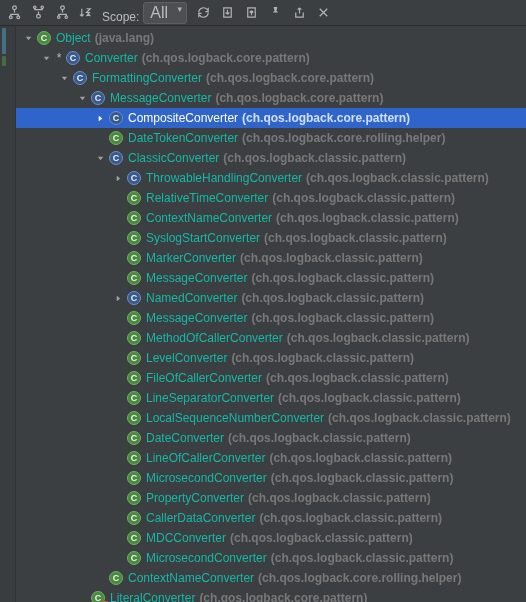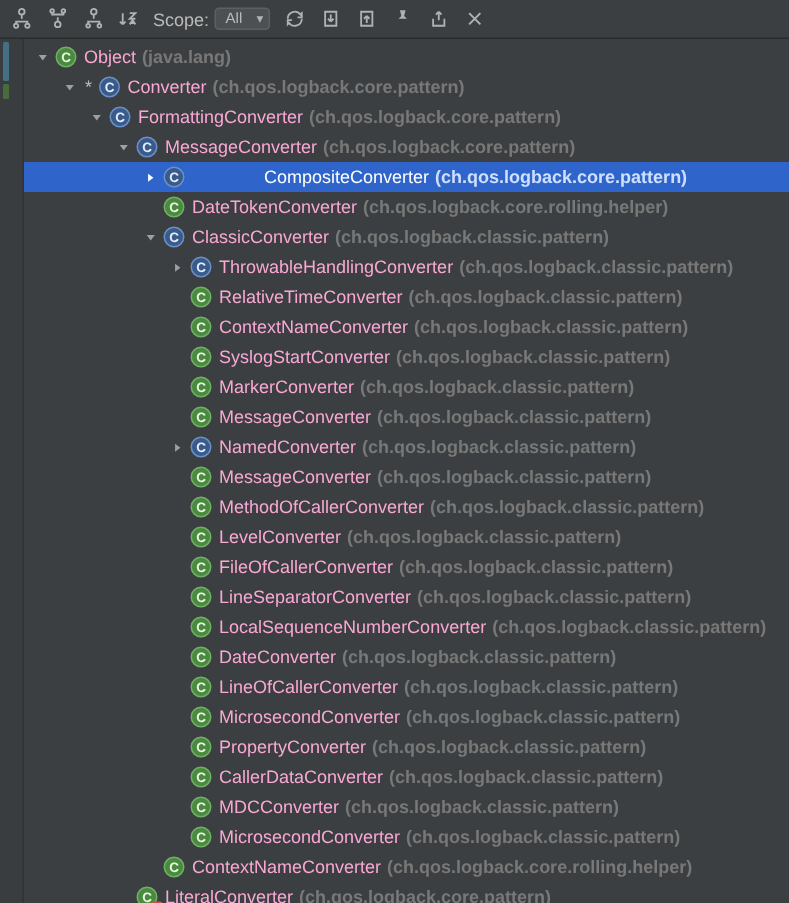--- a/index.html
+++ b/index.html
@@ -28,21 +28,21 @@
     cursor: pointer;
   }
   .tb-icon svg { width: 15px; height: 15px; }
   .scope-group { display: flex; align-items: flex-end; gap: 4px; color: #bbbbbb; }
   .scope-sel {
     background: #4c5052;
     border: 1px solid #5e6060;
     color: #bbbbbb;
     padding: 1px 18px 1px 6px;
     border-radius: 3px;
-    font-size: 10px;
+    font-size: 16px;
     position: relative;
   }
   .scope-sel::after {
     content: "▾"; position: absolute; right: 4px; top: 1px; font-size: 9px; color: #afb1b3;
   }
   .gutter {
     position: absolute; left: 0; top: 26px; bottom: 0; width: 16px;
     background: #3a3d3f;
     border-right: 1px solid #323232;
   }
@@ -59,21 +59,21 @@
     height: 20px;
     display: flex;
     align-items: center;
     white-space: nowrap;
     cursor: pointer;
   }
   .row.selected {
     background: #2f65ca;
   }
   .row.selected .pkg { color: #cfe0ff; }
-  .row.selected .name { color: #ffffff; margin-left: 48px; }
+  .row.selected .name { color: #ffffff; }
   .indent { display: inline-block; height: 1px; }
   .arrow {
     width: 12px; height: 12px;
     display: inline-flex; align-items: center; justify-content: center;
     margin-right: 2px;
     color: #9aa0a6;
     flex-shrink: 0;
   }
   .arrow svg { width: 9px; height: 9px; }
   .row.selected .arrow { color: #ffffff; }
@@ -99,21 +99,21 @@
     border: 1px solid #6a90c9;
     color: #e0ecff;
   }
   .cls-icon .finalmark {
     position: absolute;
     right: -2px; bottom: -2px;
     width: 7px; height: 7px;
     background: #c75450;
     border-radius: 1px;
   }
-  .name { color: #f9a8d4; margin-right: 4px; }
+  .name { color: #14b8a6; margin-right: 4px; }
   .pkg { color: #787878; font-weight: bold; }
 </style>
 </head>
 <body>
 
 <div class="toolbar">
   <span class="tb-icon">
     <svg viewBox="0 0 16 16" fill="none" stroke="currentColor" stroke-width="1.3">
       <circle cx="8" cy="3" r="2"></circle>
         <path d="M8 5v3M4 12v-2h8v2"></path>

